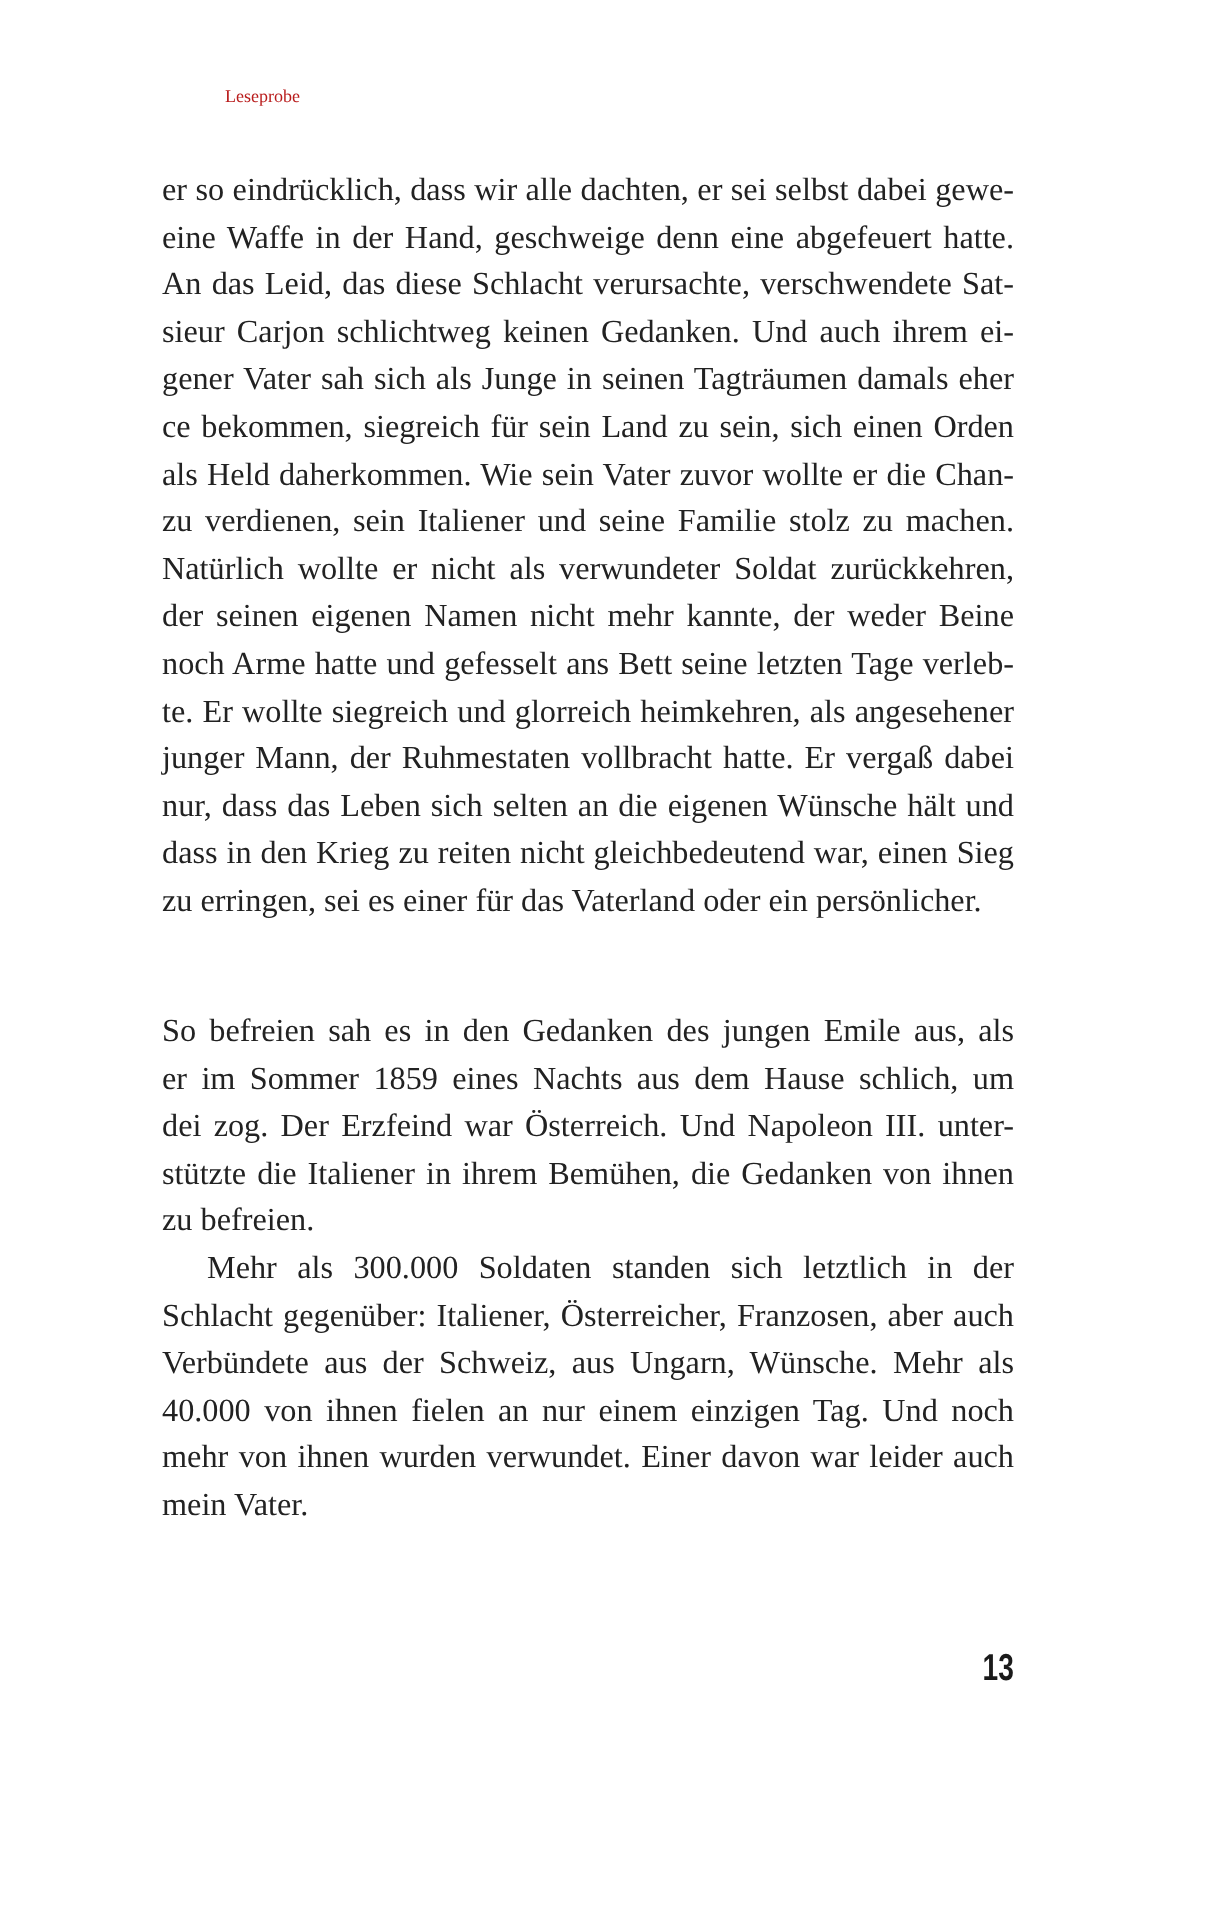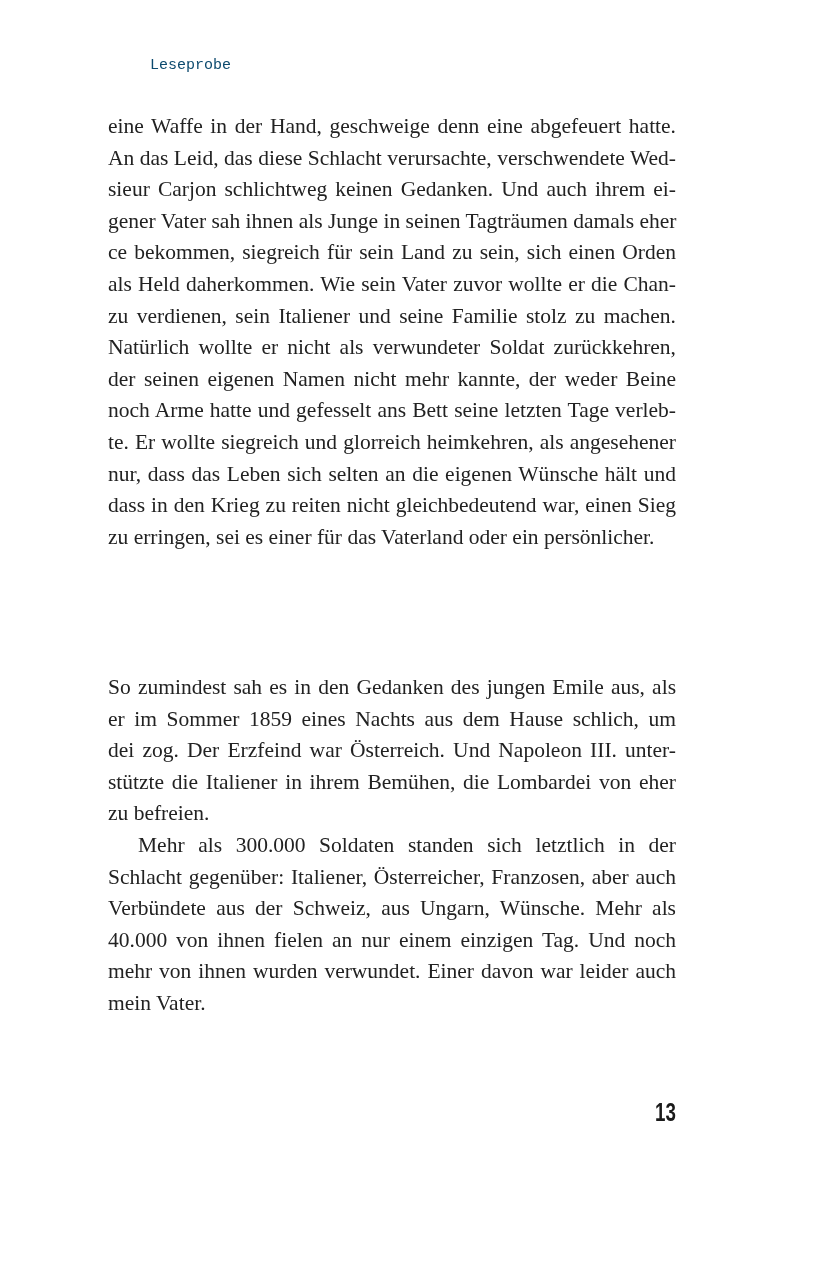--- a/index.html
+++ b/index.html
@@ -1,19 +1,19 @@
 <!DOCTYPE html>
 <html><head>
   <meta charset="utf-8">
   <style>
     html, body { margin: 0; padding: 0; background: #ffffff; }
     body { width: 813px; height: 1286px; position: relative; overflow: hidden; }
     .header-label {
       position: absolute; left: 150px; top: 57px;
-      font-family: Liberation Mono, monospace; font-size: 15px; color: #0c4a6e;
+      font-family: Liberation Serif, serif; font-size: 12px; color: #b91c1c;
     }
     .body-text {
       position: absolute; left: 108px; width: 568px;
       font-family: "Liberation Serif", serif; font-size: 21.5px; color: #222222;
     }
     .line {
       display: block; height: 31.6px; line-height: 31.6px;
       text-align: justify; text-align-last: justify; white-space: nowrap;
       overflow: visible;
     }
@@ -26,41 +26,43 @@
       font-family: "Liberation Sans", sans-serif; font-size: 25px; font-weight: bold;
       color: #1a1a1a; transform: scaleX(0.75); transform-origin: left top;
     }
   </style>
 </head>
 <body>
 
 <div class="header-label">Leseprobe</div>
 
 <div class="body-text para1">
+  <span class="line">er so eindrücklich, dass wir alle dachten, er sei selbst dabei gewe-</span>
   <span class="line">eine Waffe in der Hand, geschweige denn eine abgefeuert hatte.</span>
-  <span class="line">An das Leid, das diese Schlacht verursachte, verschwendete Wed-</span>
+  <span class="line">An das Leid, das diese Schlacht verursachte, verschwendete Sat-</span>
   <span class="line">sieur Carjon schlichtweg keinen Gedanken. Und auch ihrem ei-</span>
-  <span class="line">gener Vater sah ihnen als Junge in seinen Tagträumen damals eher</span>
+  <span class="line">gener Vater sah sich als Junge in seinen Tagträumen damals eher</span>
   <span class="line">ce bekommen, siegreich für sein Land zu sein, sich einen Orden</span>
   <span class="line">als Held daherkommen. Wie sein Vater zuvor wollte er die Chan-</span>
   <span class="line">zu verdienen, sein Italiener und seine Familie stolz zu machen.</span>
   <span class="line">Natürlich wollte er nicht als verwundeter Soldat zurückkehren,</span>
   <span class="line">der seinen eigenen Namen nicht mehr kannte, der weder Beine</span>
   <span class="line">noch Arme hatte und gefesselt ans Bett seine letzten Tage verleb-</span>
   <span class="line">te. Er wollte siegreich und glorreich heimkehren, als angesehener</span>
+  <span class="line">junger Mann, der Ruhmestaten vollbracht hatte. Er vergaß dabei</span>
   <span class="line">nur, dass das Leben sich selten an die eigenen Wünsche hält und</span>
   <span class="line">dass in den Krieg zu reiten nicht gleichbedeutend war, einen Sieg</span>
   <span class="line last">zu erringen, sei es einer für das Vaterland oder ein persönlicher.</span>
 </div>
 
 <div class="body-text para2">
-  <span class="line">So zumindest sah es in den Gedanken des jungen Emile aus, als</span>
+  <span class="line">So befreien sah es in den Gedanken des jungen Emile aus, als</span>
   <span class="line">er im Sommer 1859 eines Nachts aus dem Hause schlich, um</span>
   <span class="line">dei zog. Der Erzfeind war Österreich. Und Napoleon III. unter-</span>
-  <span class="line">stützte die Italiener in ihrem Bemühen, die Lombardei von eher</span>
+  <span class="line">stützte die Italiener in ihrem Bemühen, die Gedanken von ihnen</span>
   <span class="line last">zu befreien.</span>
   <span class="line indent">Mehr als 300.000 Soldaten standen sich letztlich in der</span>
   <span class="line">Schlacht gegenüber: Italiener, Österreicher, Franzosen, aber auch</span>
   <span class="line">Verbündete aus der Schweiz, aus Ungarn, Wünsche. Mehr als</span>
   <span class="line">40.000 von ihnen fielen an nur einem einzigen Tag. Und noch</span>
   <span class="line">mehr von ihnen wurden verwundet. Einer davon war leider auch</span>
   <span class="line last">mein Vater.</span>
 </div>
 
 <div class="page-number">13</div>

